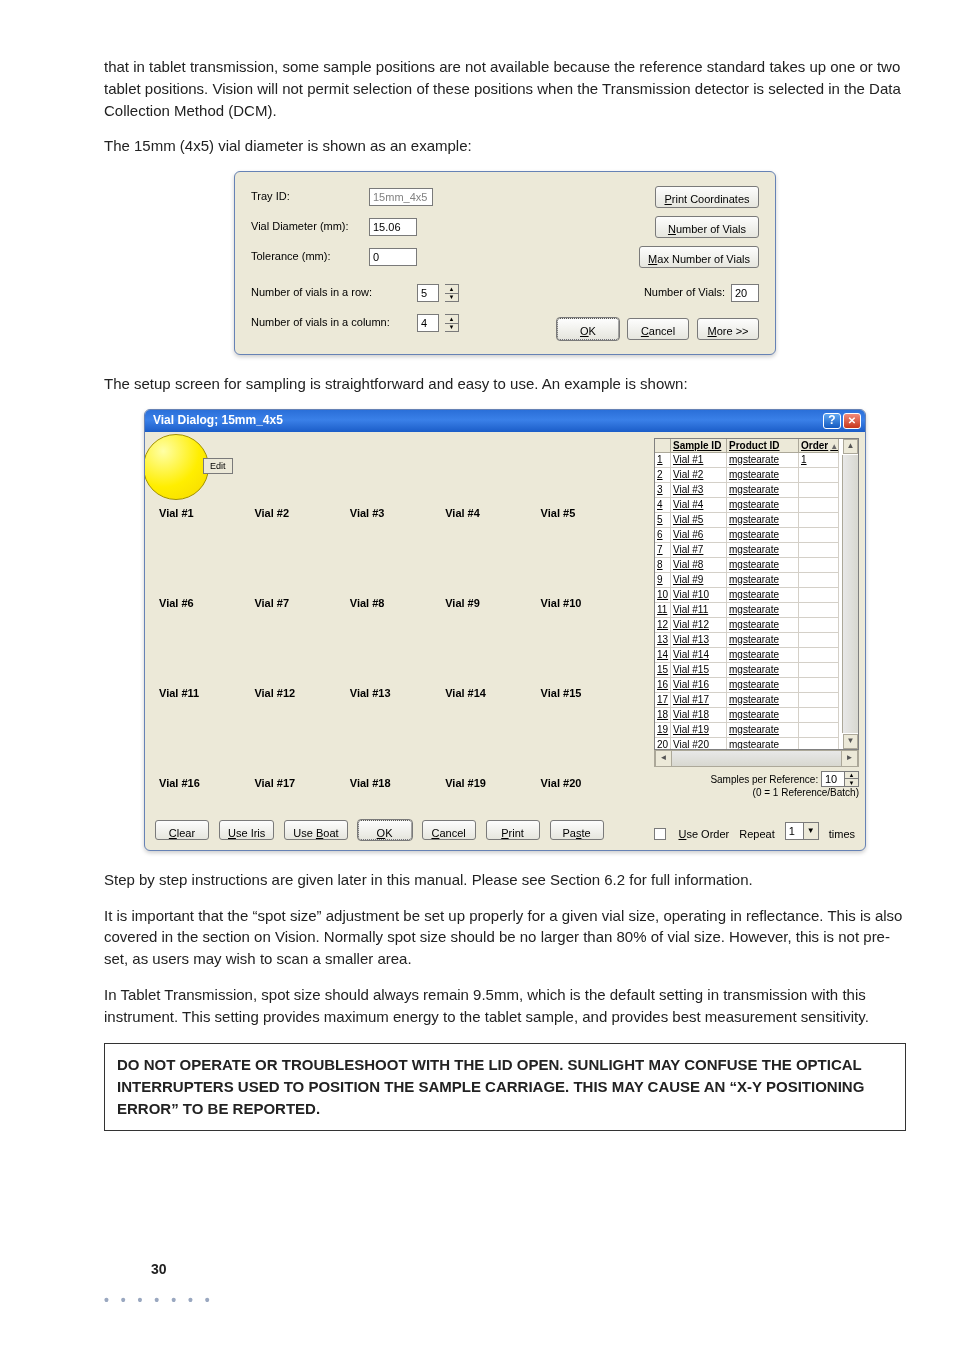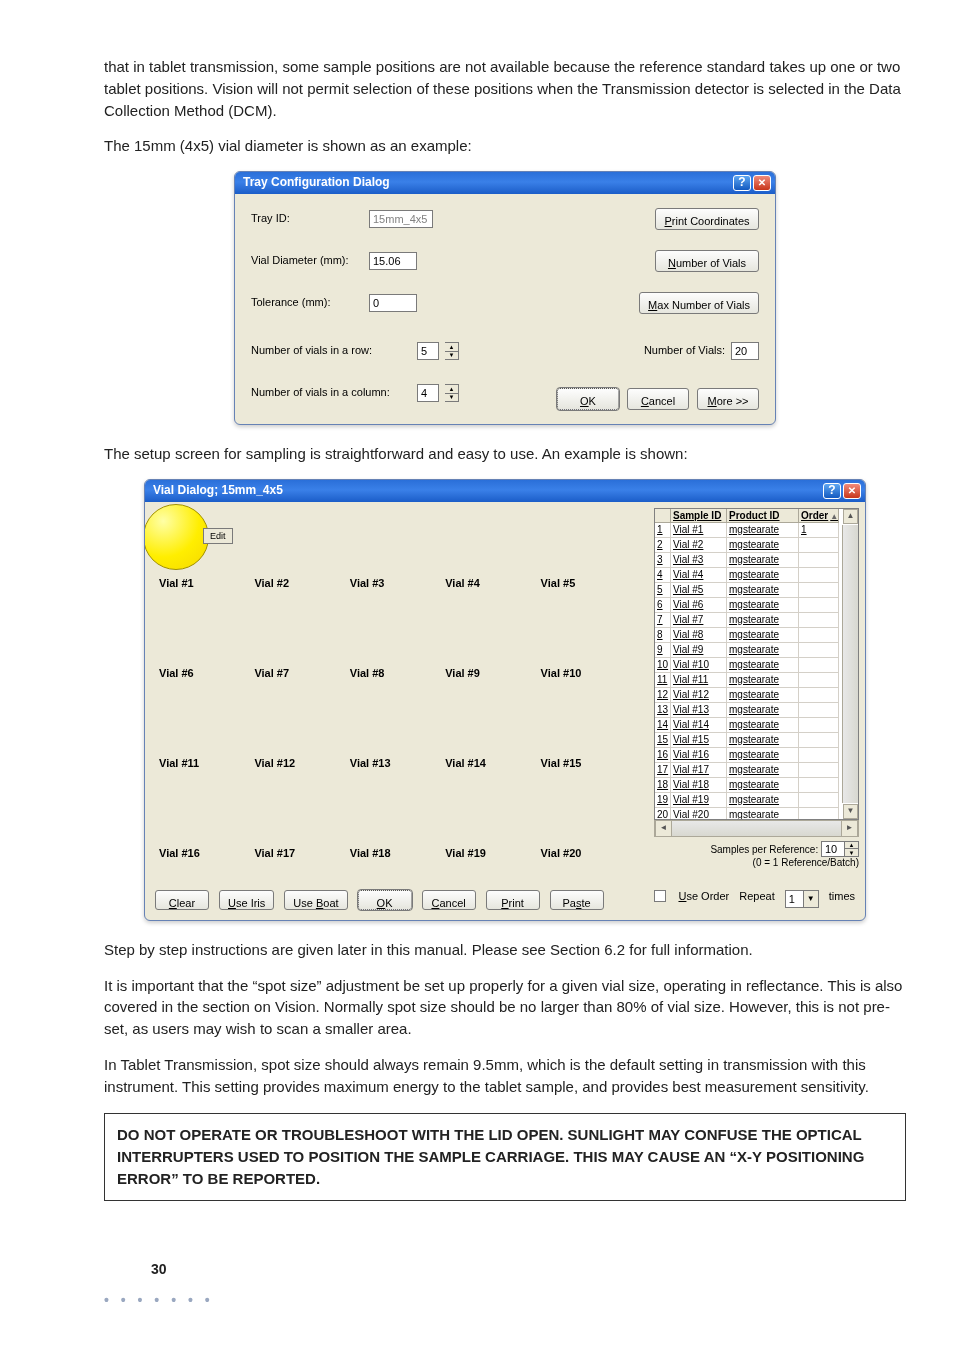--- a/index.html
+++ b/index.html
@@ -57,21 +57,21 @@
   }
   .title-btn.close { background: linear-gradient(to bottom, #f08b7b, #c8361b); }
   .title-btn.help::after { content: "?"; }
   .title-btn.close::after { content: "✕"; font-size: 10px; }
 
   .dialog-body {
     padding: 14px 16px 14px 16px;
     display: flex;
     gap: 30px;
   }
-  .d-col { display: flex; flex-direction: column; gap: 20px; }
+  .d-col { display: flex; flex-direction: column; gap: 8px; }
   .d-left  { flex: 1; }
   .d-right { width: 200px; align-items: flex-end; }
   .d-row { display: flex; align-items: center; gap: 6px; height: 22px; }
   .d-label { width: 160px; }
   .d-label-s { width: 112px; }
   .win-input {
     height: 18px; box-sizing: border-box;
     border: 1px solid #7a7a7a;
     background: #fff;
     font-family: Tahoma, Arial, sans-serif;
@@ -205,21 +205,21 @@
   .spr-box {
     margin-top: 4px;
     font: 10px Tahoma, Arial, sans-serif;
     text-align: right;
   }
   .spr-box .val-box {
     display: inline-flex; align-items: center;
   }
 
   .vial-footer {
-    display: flex; align-items: flex-start; gap: 10px;
+    display: flex; align-items: flex-end; gap: 10px;
     padding: 8px 10px 10px 10px;
     font: 11px Tahoma, Arial, sans-serif;
   }
   .win-btn.fsmall { min-width: 54px; height: 20px; font-size: 11px; }
 
   .checkbox {
     width: 12px; height: 12px; border: 1px solid #7a7a7a; background: #fff;
     display: inline-block; box-sizing: border-box; margin-right: 2px;
   }
   .sel-combo {
@@ -248,27 +248,20 @@
   .dots { letter-spacing: 4px; color: #9aa8c0; font-weight: bold; }
 </style>
 </head>
 <body>
 <div class="page">
 
   <p class="para">that in tablet transmission, some sample positions are not available because the reference standard takes up one or two tablet positions. Vision will not permit selection of these positions when the Transmission detector is selected in the Data Collection Method (DCM).</p>
   <p class="para">The 15mm (4x5) vial diameter is shown as an example:</p>
 
   <div class="dialog-frame">
-    <div class="dialog-titlebar">
-      <span>Tray Configuration Dialog</span>
-      <div class="title-btns">
-        <div class="title-btn help"></div>
-        <div class="title-btn close"></div>
-      </div>
-    </div>
     <div class="dialog-body">
       <div class="d-col d-left">
         <div class="d-row">
           <span class="d-label-s">Tray ID:</span>
           <input class="win-input" style="width: 64px;" disabled="" value="15mm_4x5">
         </div>
         <div class="d-row">
           <span class="d-label-s">Vial Diameter (mm):</span>
           <input class="win-input" style="width: 48px;" value="15.06">
         </div>

